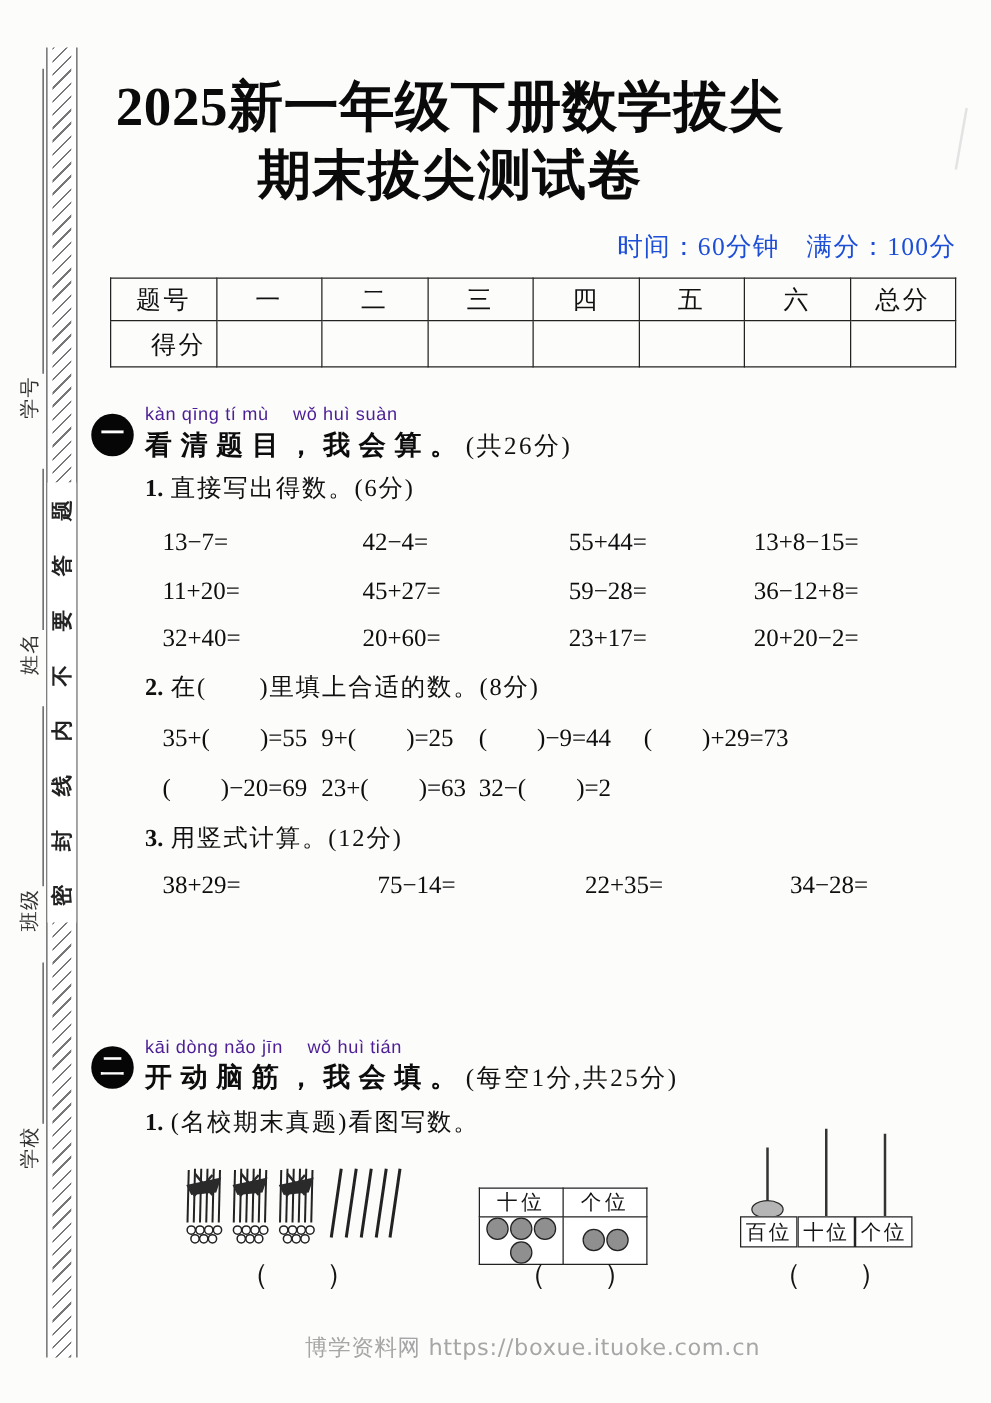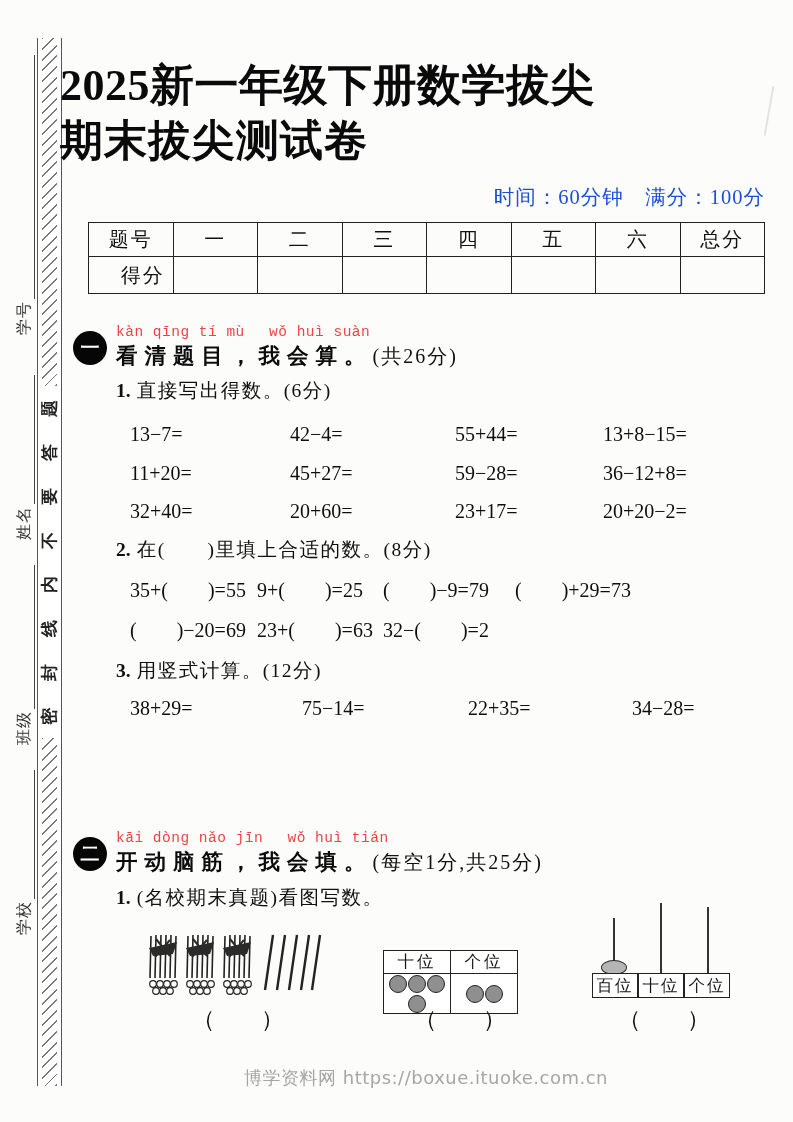--- a/index.html
+++ b/index.html
@@ -18,40 +18,40 @@
   .seal-text{height:352px;flex:0 0 auto;display:flex;flex-direction:column;
       justify-content:space-around;align-items:center;background:#fff;width:100%;}
   .seal-char{display:block;transform:rotate(-90deg);font-size:17px;font-weight:600;color:#222;}
 
   .side-field{position:absolute;left:14px;transform:rotate(-90deg);transform-origin:0 0;
       white-space:nowrap;font-size:16px;color:#333;height:24px;}
   .sf-label{font-family:"Liberation Serif",serif;letter-spacing:1px;}
   .sf-line{display:inline-block;border-bottom:1.5px solid #444;height:14px;vertical-align:bottom;margin-left:2px;}
 
   
-  .titles{position:absolute;top:58px;left:60px;width:600px;text-align:left;
+  .titles{position:absolute;top:58px;left:60px;width:600px;text-align:center;
       font-weight:bold;color:#0a0a0a;}
   .title-line1{font-size:44px;line-height:56px;letter-spacing:0.5px;}
   .title-line2{font-size:43px;line-height:54px;letter-spacing:1px;}
   .meta{position:absolute;top:183px;right:28px;font-size:20.5px;letter-spacing:1px;color:#1d4ed8;}
 
   
   .score-table{position:absolute;top:222px;left:88px;width:677px;border-collapse:collapse;
       table-layout:fixed;font-size:20px;color:#111;}
   .score-table td{border:1.5px solid #222;text-align:center;padding:0;letter-spacing:2px;}
   .score-table tr.hdr td{height:33px;}
   .score-table tr.scr td{height:36px;padding-left:24px;}
 
   
   .sec-header{position:absolute;display:flex;align-items:flex-start;}
   .badge{width:34px;height:34px;border-radius:50%;background:#060606;color:#fff;
       font-size:19px;font-weight:bold;text-align:center;line-height:34px;flex:0 0 auto;margin-top:9px;}
   .sec-col{margin-left:9px;}
-  .pinyin{font-family:Liberation Mono, monospace;font-size:14.5px;
-      color:#ef4444;letter-spacing:0.5px;white-space:pre;}
+  .pinyin{font-family:Liberation Sans, sans-serif;font-size:14.5px;
+      color:#4c1d95;letter-spacing:0.5px;white-space:pre;}
   .sec-title-row{white-space:nowrap;}
   .sec-title{font-size:21.5px;font-weight:bold;letter-spacing:7px;color:#0c0c0c;}
   .sec-points{font-size:20px;letter-spacing:2px;color:#111;}
 
   
   .q-head{position:absolute;font-size:19.5px;letter-spacing:1.5px;color:#101010;white-space:nowrap;}
   .q-num{font-weight:bold;margin-right:6px;letter-spacing:0;}
   .eq-grid{position:absolute;display:grid;font-size:20px;color:#0e0e0e;white-space:nowrap;}
   .g1{top:423px;left:130px;width:636px;grid-template-columns:160px 165px 148px 1fr;grid-auto-rows:38.7px;}
   .g2{top:577px;left:130px;width:636px;grid-template-columns:127px 126px 132px 1fr;grid-auto-rows:40px;}
@@ -179,21 +179,21 @@
     <span>23+17=</span>
     <span>20+20−2=</span>
   </div>
 
   <div class="q-head" style="top:536px;left:116px;">
     <span class="q-num">2.</span><span>在(　　)里填上合适的数。(8分)</span>
   </div>
   <div class="eq-grid g2">
     <span>35+(　　)=55</span>
     <span>9+(　　)=25</span>
-    <span>(　　)−9=79</span>
+    <span>(　　)−9=44</span>
     <span>(　　)+29=73</span>
     <span>(　　)−20=69</span>
     <span>23+(　　)=63</span>
     <span>32−(　　)=2</span>
   </div>
 
   <div class="q-head" style="top:657px;left:116px;">
     <span class="q-num">3.</span><span>用竖式计算。(12分)</span>
   </div>
   <div class="eq-grid g3">

